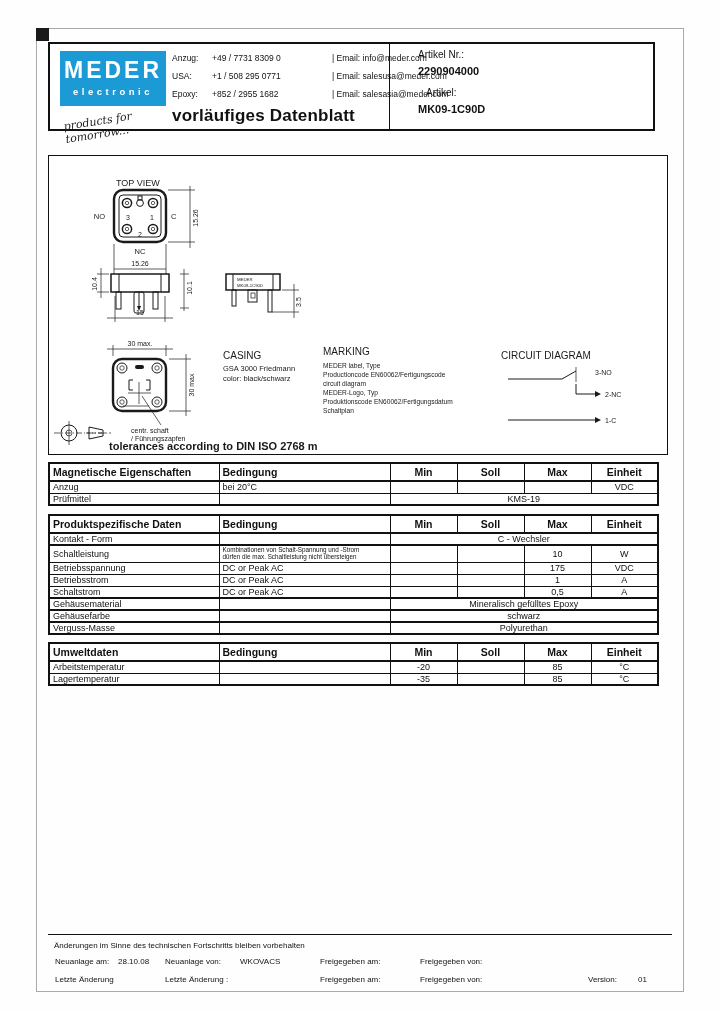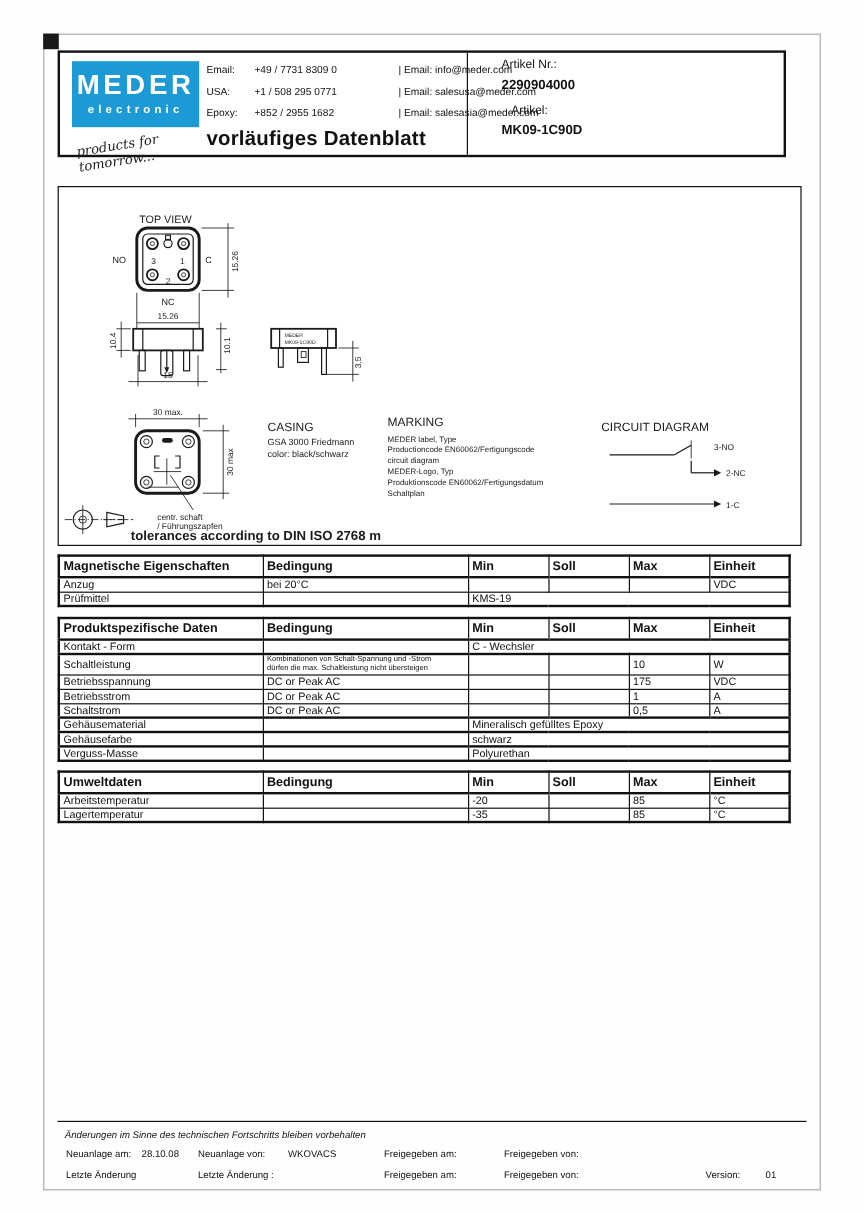--- a/index.html
+++ b/index.html
@@ -36,47 +36,47 @@
   .ln  { stroke:#1a1a1a; stroke-width:1; fill:none; }
   .ln2 { stroke:#1a1a1a; stroke-width:2.4; fill:none; }
   .ln15{ stroke:#1a1a1a; stroke-width:1.5; fill:none; }
   .thin{ stroke:#1a1a1a; stroke-width:0.7; fill:none; }
   .fillb { fill:#1a1a1a; stroke:none; }
 
   
   .spec-table { position:absolute; left:48px; width:609px; border-collapse:collapse; border:2px solid #111; background:#fff; table-layout:fixed; }
   .spec-table td { border:1px solid #111; font-size:9px; padding:0 3px; height:12px; white-space:nowrap; overflow:hidden; vertical-align:middle; }
   .spec-table tr.hrow td { font-size:10.5px; font-weight:bold; height:18px; border-bottom:2px solid #111; }
-  .spec-table td.c { }
+  .spec-table td.c { text-align:center; }
   .spec-table tr.thickb td { border-bottom-width:2px; }
   .cond-small { font-size:6.3px; line-height:1.08; white-space:normal; }
   .t1 { top:462px; } .t2 { top:514px; } .t3 { top:642px;padding-left:39px; }
 
   
   .footer-rule { position:absolute; left:48px; top:934px; width:624px; height:1px; background:#111; }
-  .change-note { position:absolute; left:54px; top:941px; font-size:8px;font-style:italic; }
+  .change-note { position:absolute; left:54px; top:941px; font-size:8px; }
   .f-item { position:absolute; font-size:8px; }
 </style>
 </head>
 <body>
 
 <div class="page">
   <div class="frame"></div>
   <div class="corner-mark"></div>
 
   <div class="header-box">
     <div class="logo" style="background:#1b9ad6;">
       <div class="logo-meder">MEDER</div>
       <div class="logo-electronic">electronic</div>
     </div>
     <div class="tagline">products for tomorrow...</div>
 
     <div class="contacts">
       <div class="contact-row">
-        <span class="c-region">Email:</span>
+        <span class="c-region">Anzug:</span>
         <span class="c-phone">+49 / 7731 8309 0</span>
         <span>| Email: info@meder.com</span>
       </div>
       <div class="contact-row">
         <span class="c-region">USA:</span>
         <span class="c-phone">+1 / 508 295 0771</span>
         <span>| Email: salesusa@meder.com</span>
       </div>
       <div class="contact-row">
         <span class="c-region">Epoxy:</span>

